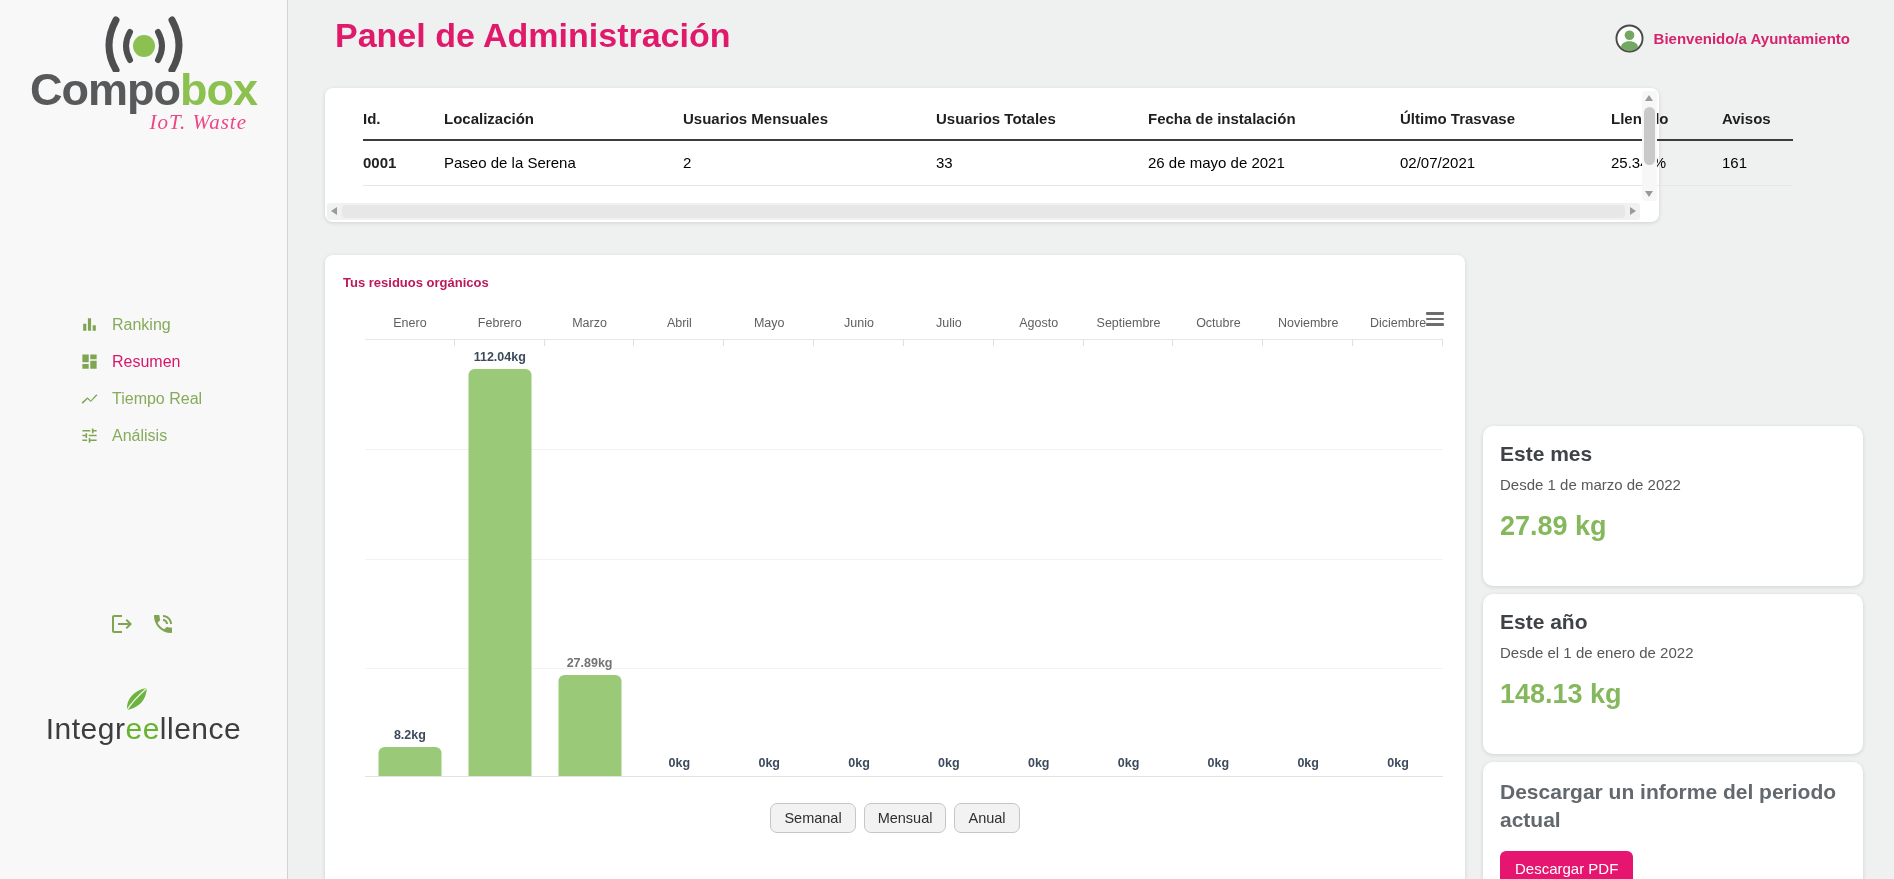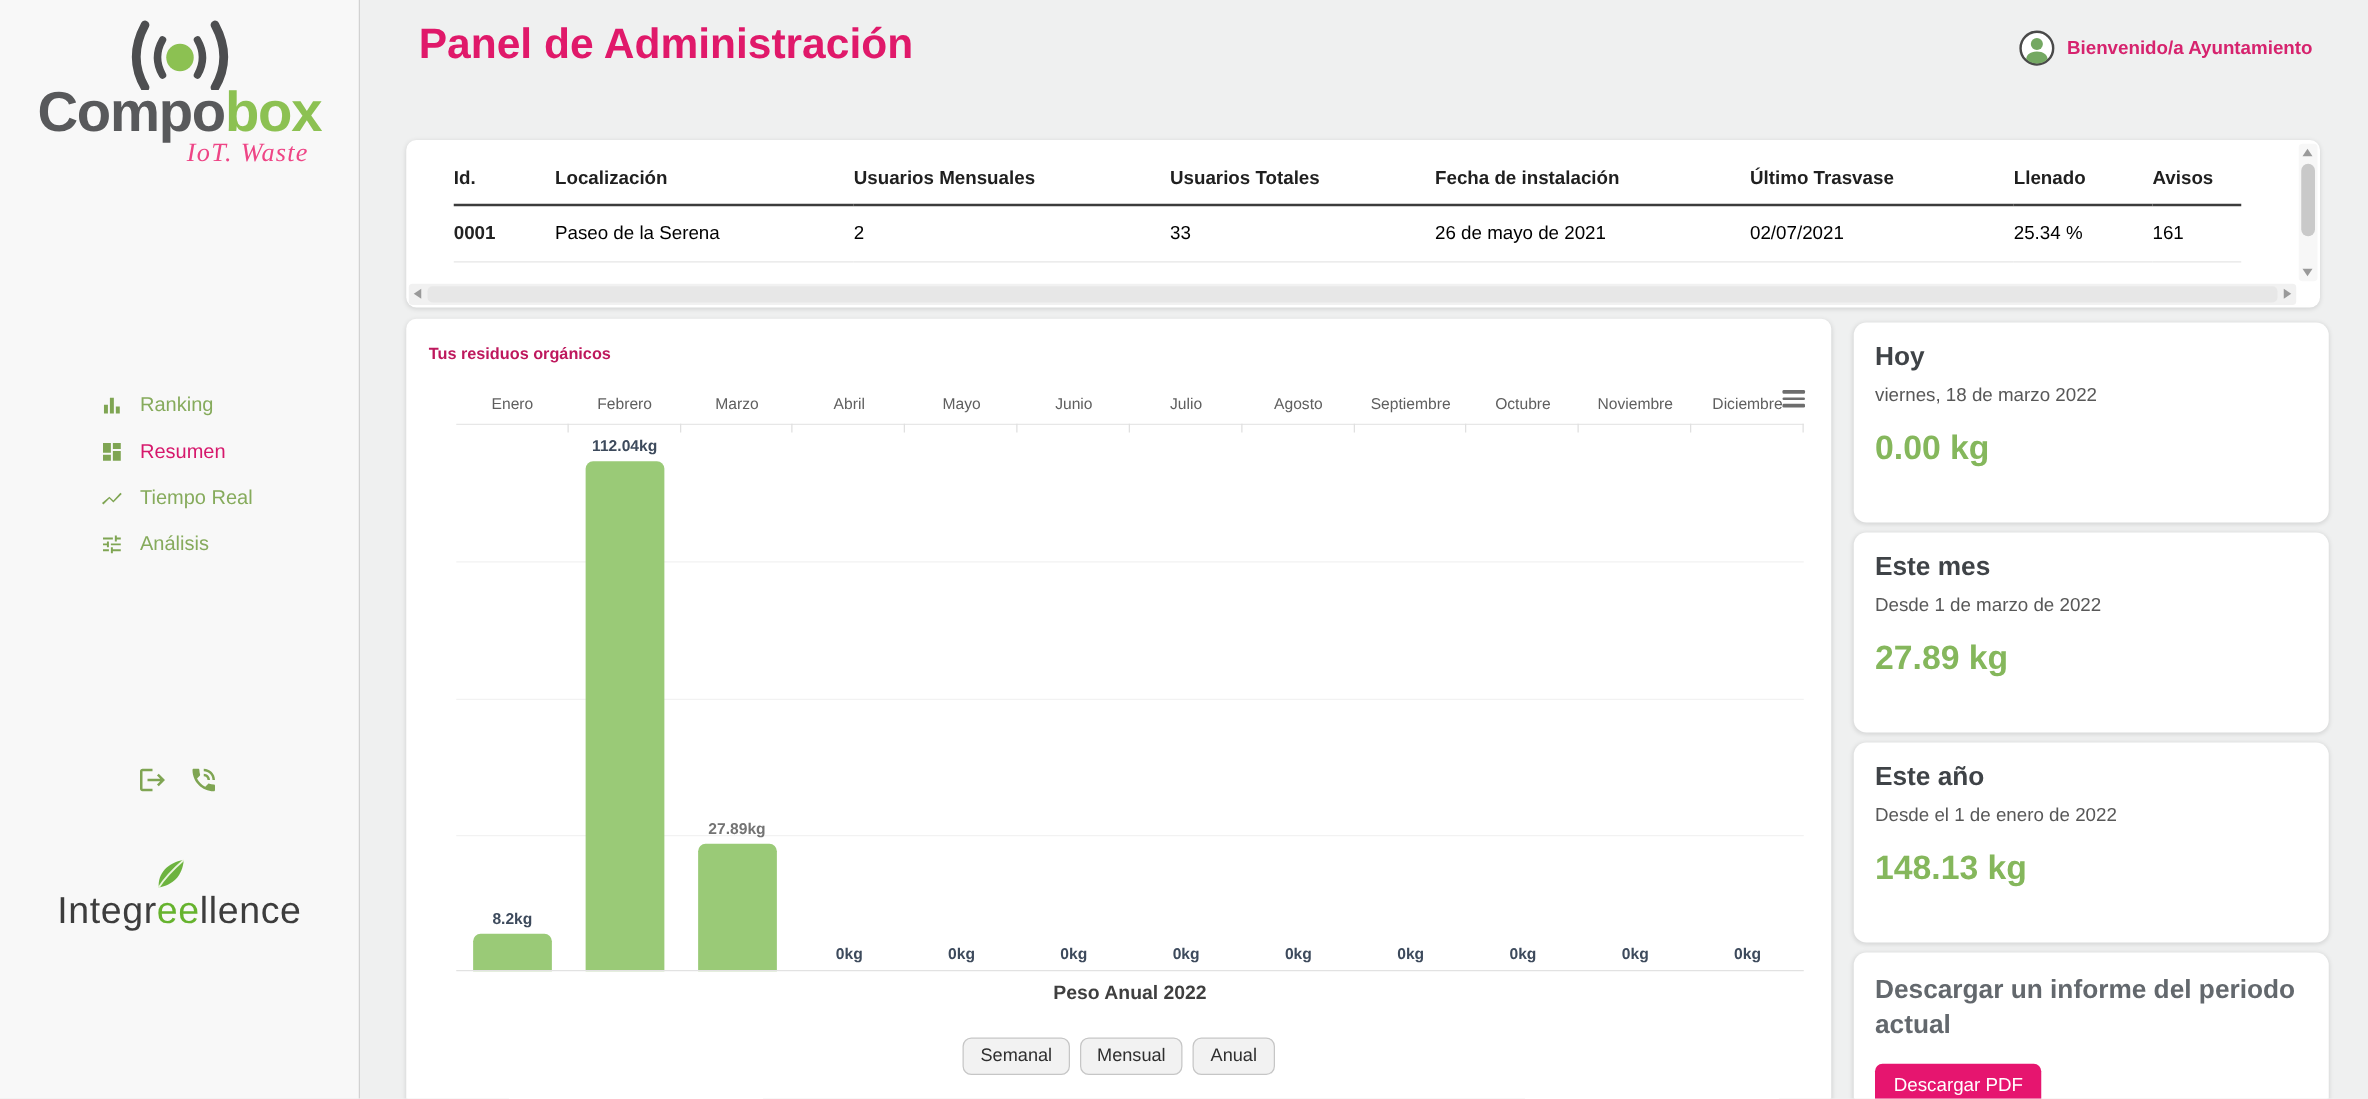--- a/index.html
+++ b/index.html
@@ -35,21 +35,21 @@
 
   
   .page-title { position:absolute; left:335px; top:16px; font-size:34px; font-weight:bold; color:#e0196a; }
   .welcome { position:absolute; right:44px; top:24px; display:flex; align-items:center; gap:10px; cursor:pointer; }
   .welcome-text { font-size:15px; font-weight:bold; color:#d6236e; }
 
   
   .card { position:absolute; background:#fff; border-radius:8px; box-shadow:0 1px 4px rgba(0,0,0,.13); }
 
   
-  .table-card { left:325px; top:112px; width:1531px; height:134px; }
+  .table-card { left:325px; top:88px; width:1334px; height:134px; }
   .data-table { border-collapse:collapse; margin:16px 0 0 38px; width:1430px; table-layout:fixed; }
   .data-table th { text-align:left; font-size:15px; color:#1f1f1f; padding:6px 0 12px 0;
                    border-bottom:2px solid #3c3c3c; }
   .data-table td { font-size:15px; color:#000000; padding:13px 0 14px 0; border-bottom:1px solid #e6e6e6; }
   .data-table td.id-cell { font-weight:bold; color:#222; }
   .data-table th:nth-child(1){width:81px}  .data-table th:nth-child(2){width:239px}
   .data-table th:nth-child(3){width:253px} .data-table th:nth-child(4){width:212px}
   .data-table th:nth-child(5){width:252px} .data-table th:nth-child(6){width:211px}
   .data-table th:nth-child(7){width:111px} .data-table th:nth-child(8){width:71px}
 
@@ -272,33 +272,27 @@
             <div class="bar-label" style="color: rgb(61, 74, 92); bottom: 7px;">0kg</div>
           </div>
           <div class="chart-col">
             <div class="bar-label" style="color: rgb(61, 74, 92); bottom: 7px;">0kg</div>
           </div>
           <div class="chart-col">
             <div class="bar-label" style="color: rgb(61, 74, 92); bottom: 7px;">0kg</div>
           </div>
         </div>
     </div>
-    <div class="chart-xlabel">Peso Anual 2022</div>
     <div class="chart-buttons">
       <button>Semanal</button>
       <button>Mensual</button>
       <button>Anual</button>
     </div>
   </div>
 
-  <div class="card summary-card" style="top:258px">
-    <div class="sc-title">Hoy</div>
-    <div class="sc-sub">viernes, 18 de marzo 2022</div>
-    <div class="sc-value">0.00 kg</div>
-  </div>
   <div class="card summary-card" style="top:426px">
     <div class="sc-title">Este mes</div>
     <div class="sc-sub">Desde 1 de marzo de 2022</div>
     <div class="sc-value">27.89 kg</div>
   </div>
   <div class="card summary-card" style="top:594px">
     <div class="sc-title">Este año</div>
     <div class="sc-sub">Desde el 1 de enero de 2022</div>
     <div class="sc-value">148.13 kg</div>
   </div>

